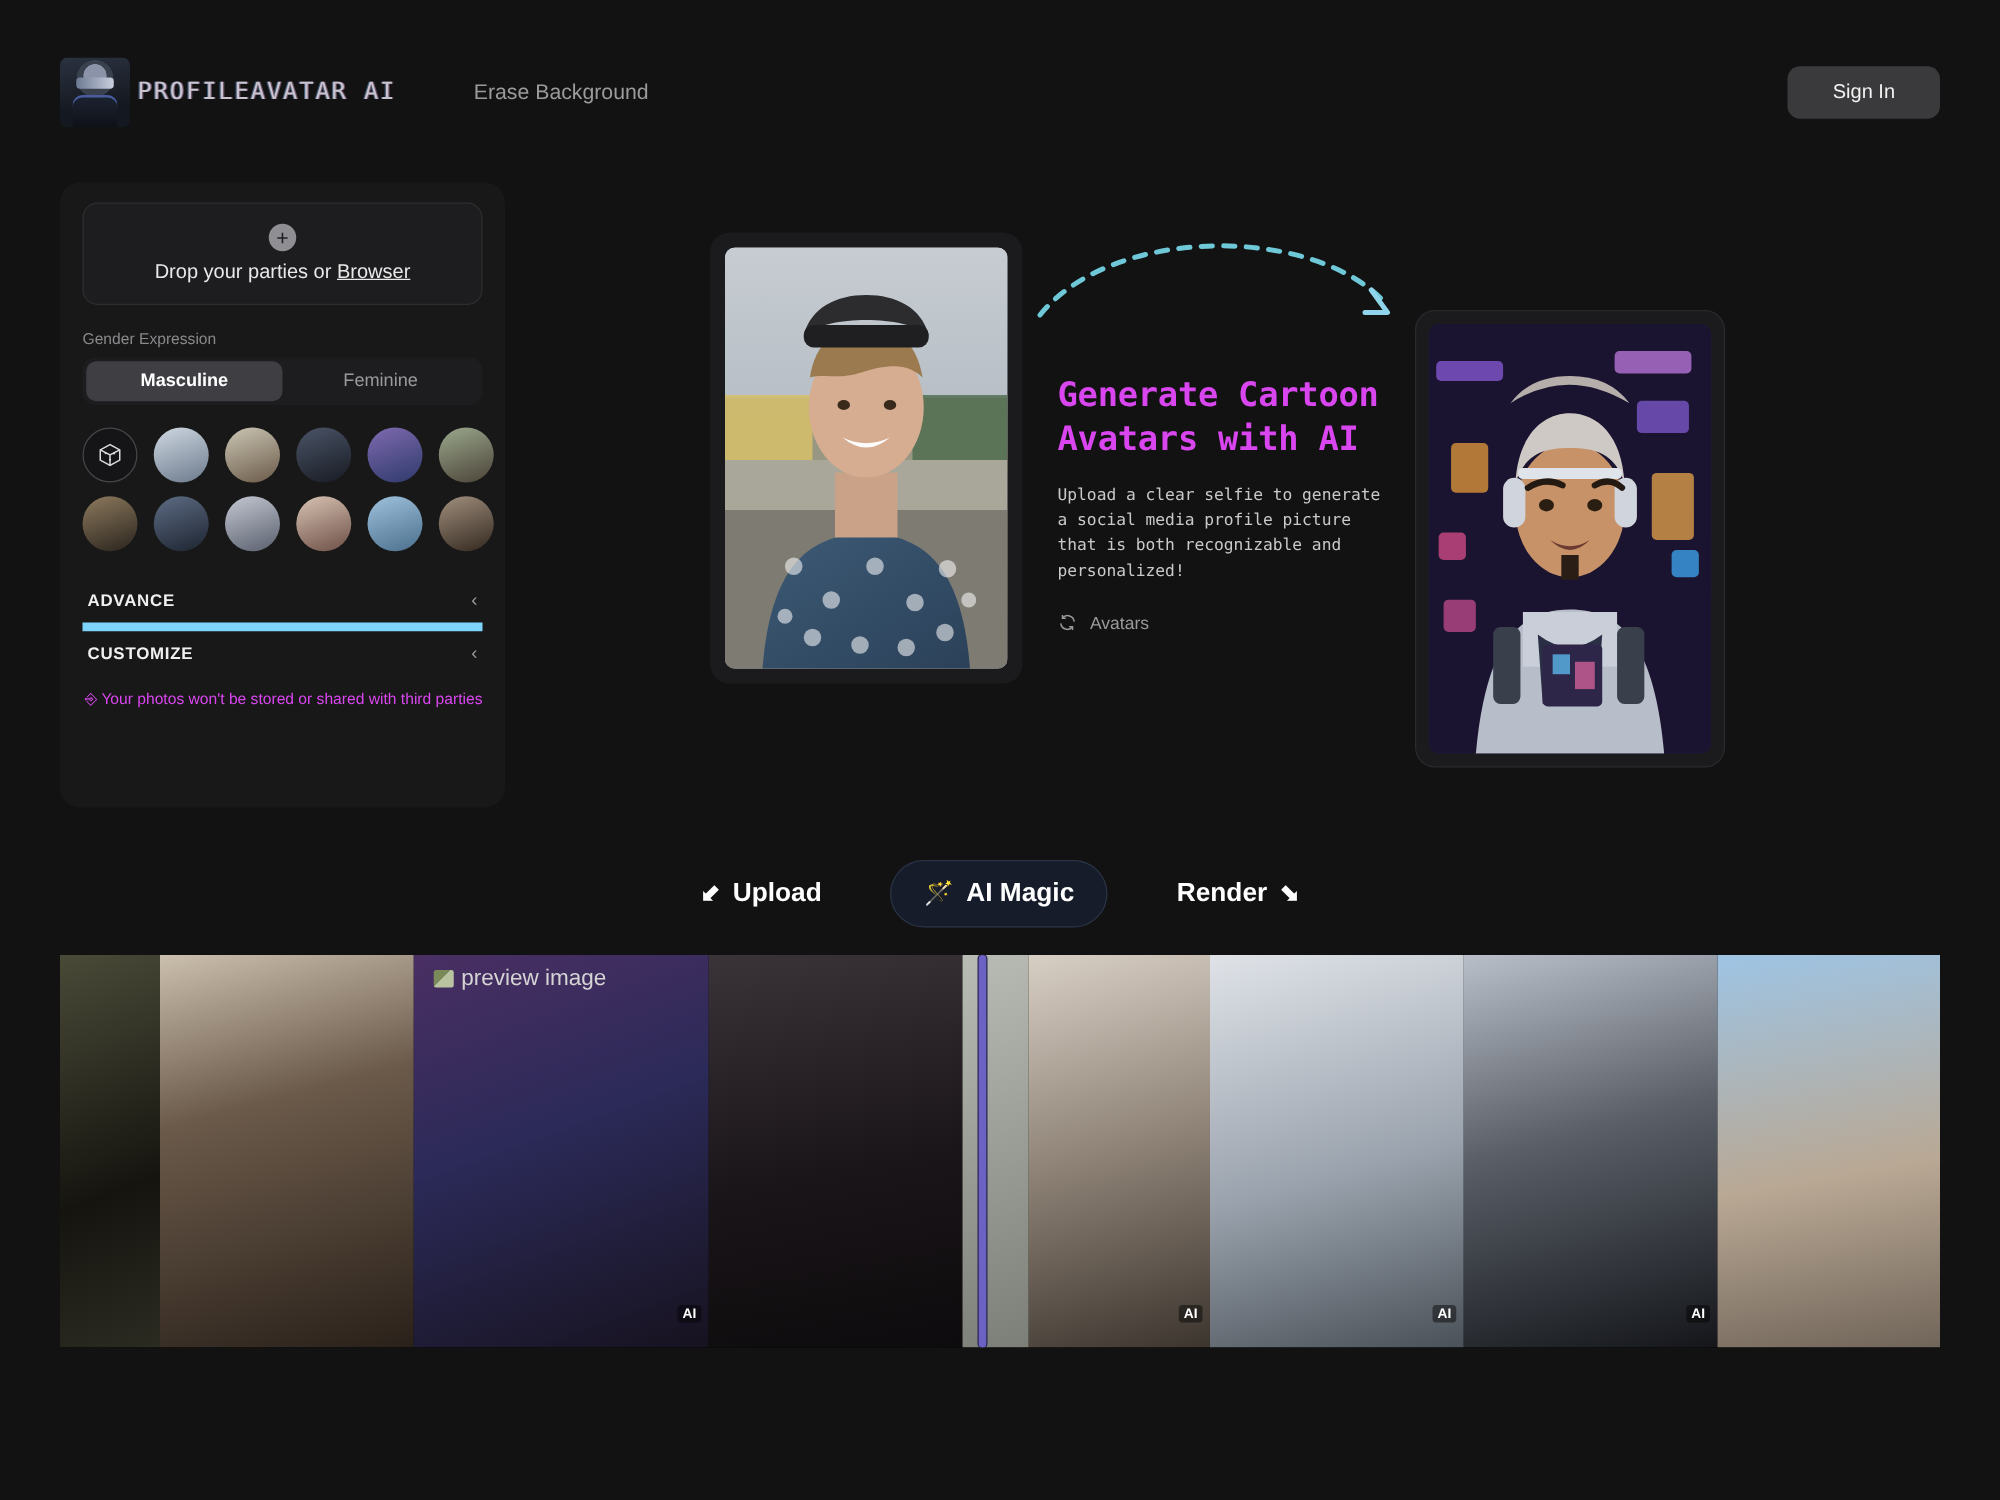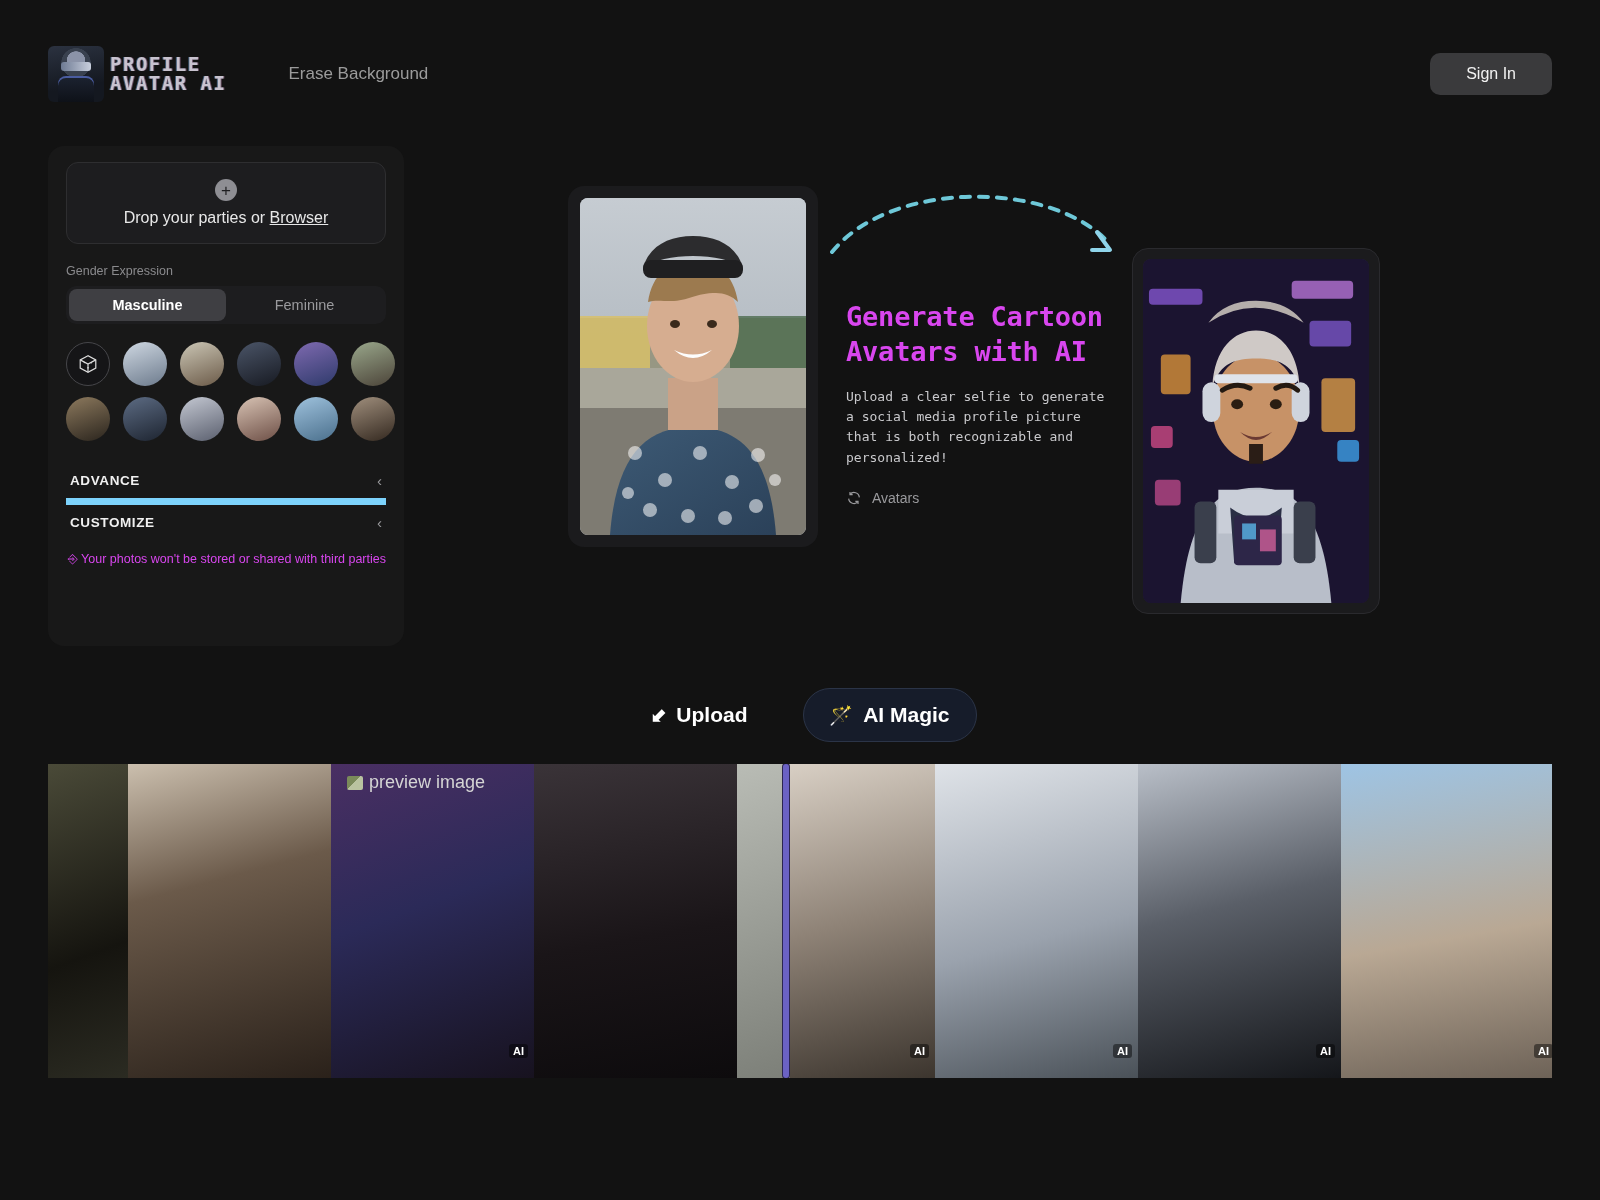--- a/index.html
+++ b/index.html
@@ -39,24 +39,24 @@
     border-radius: 8px 8px 0 0;
     box-shadow: inset 0 2px 0 #4a5ca0;
   }
   .logo-avatar::before{
     content:""; position:absolute; left:13px; right:13px; top:16px; height:9px;
     background: linear-gradient(90deg,#6d7a93,#c9cfdd);
     border-radius: 3px;
   }
   .logo-text {
     margin-left: 6px;
-    display: flex; flex-direction: column;
+    display: flex; flex-direction: row;
     line-height: 1.02;
     font-family: "DejaVu Sans Mono", monospace;
-    font-weight: bold;
+    font-weight: normal;
     font-size: 19px;
     letter-spacing: 1.5px;
     color: #c8c3cf;
     text-shadow: 1px 0 0 #6a4f63, -1px 0 0 #3f5a76;
   }
   .nav-link {
     margin-left: 62px;
     color: #9b9b9b;
     font-size: 17px;
   }
@@ -462,29 +462,33 @@
 
   <div class="tabs">
     <div class="tab">
       <span class="tab-emoji">⬋</span>
       <span>Upload</span>
     </div>
     <div class="tab active">
       <span class="tab-emoji">🪄</span>
       <span>AI Magic</span>
     </div>
+    <div class="tab">
+      <span>Render</span>
+      <span class="tab-emoji">⬊</span>
+    </div>
   </div>
 
   <div class="gallery">
 
     <div class="thumb" style="width:80px;background:linear-gradient(160deg,#4a4a38 0%,#15140f 60%,#2b2b22 100%)"></div>
 
     <div class="thumb" style="width:203px;background:linear-gradient(165deg,#cbbfae 0%,#6b5a4a 38%,#2a211a 100%)"></div>
 
-    <div class="thumb" style="width:203px;background:linear-gradient(160deg,#4a2f63 0%,#2b2a58 45%,#17121f 100%)">
+    <div class="thumb" style="width:236px;background:linear-gradient(160deg,#4a2f63 0%,#2b2a58 45%,#17121f 100%)">
       <div class="alt-text">
         <span class="broken-img"></span>
         <span>preview image</span>
       </div>
       <span class="ai-badge">AI</span>
     </div>
 
     <div class="thumb" style="width:203px;background:linear-gradient(170deg,#3a3338 0%,#1a1518 55%,#0d0b0d 100%)"></div>
 
     <div class="thumb" style="width:53px;background:linear-gradient(160deg,#b9bcb5,#7c7f78)"></div>

